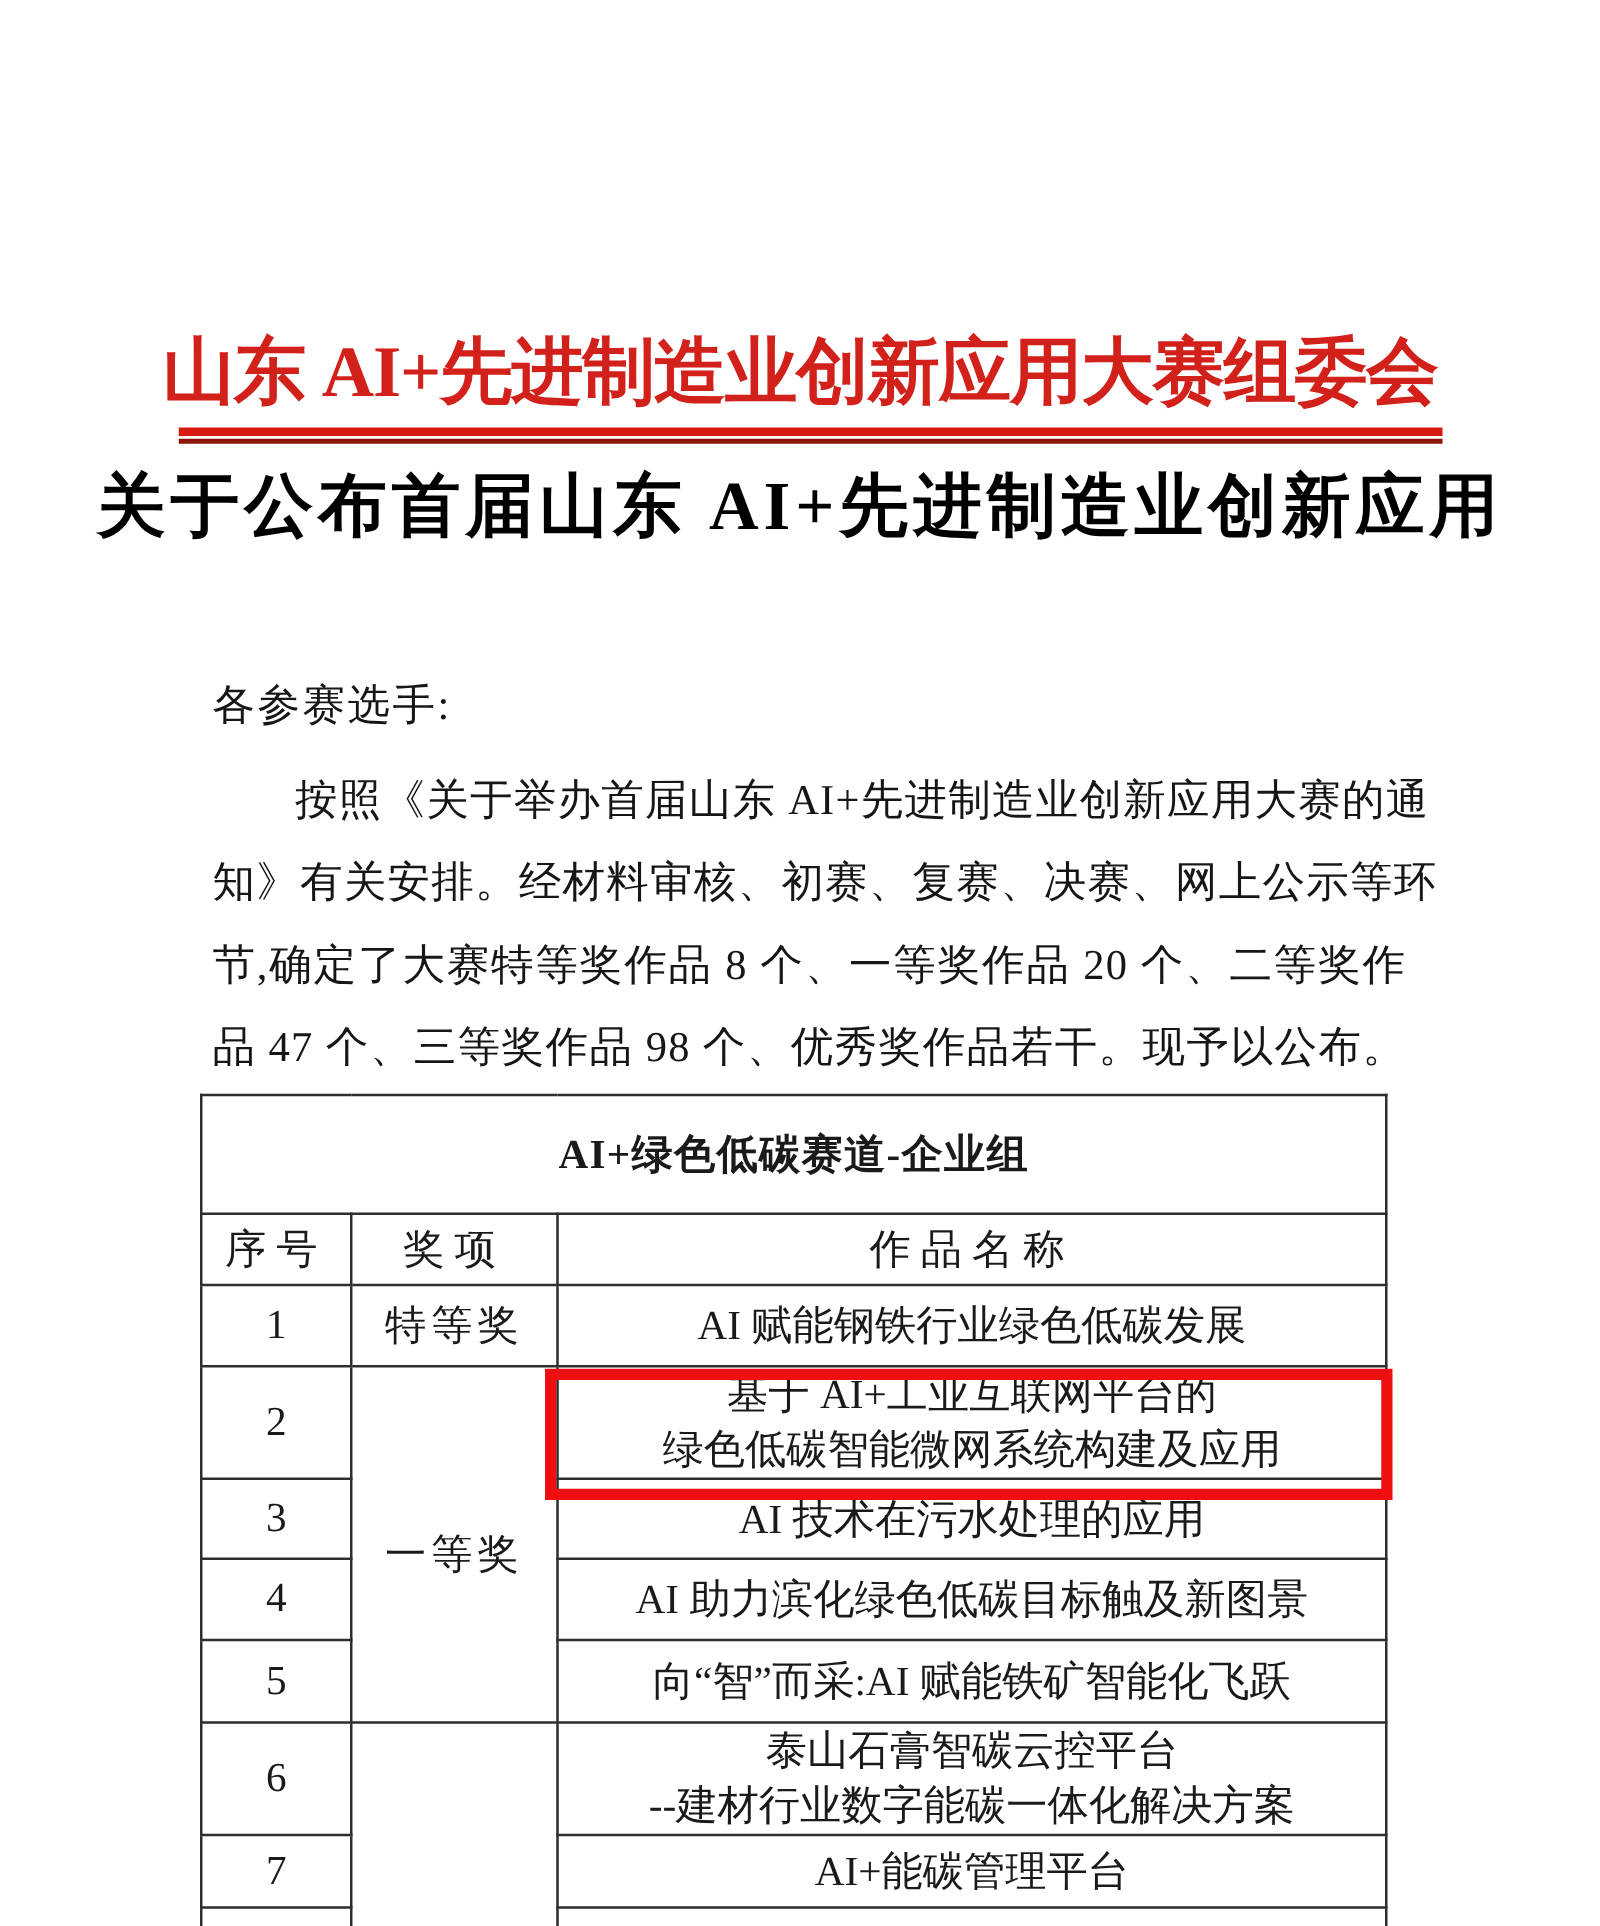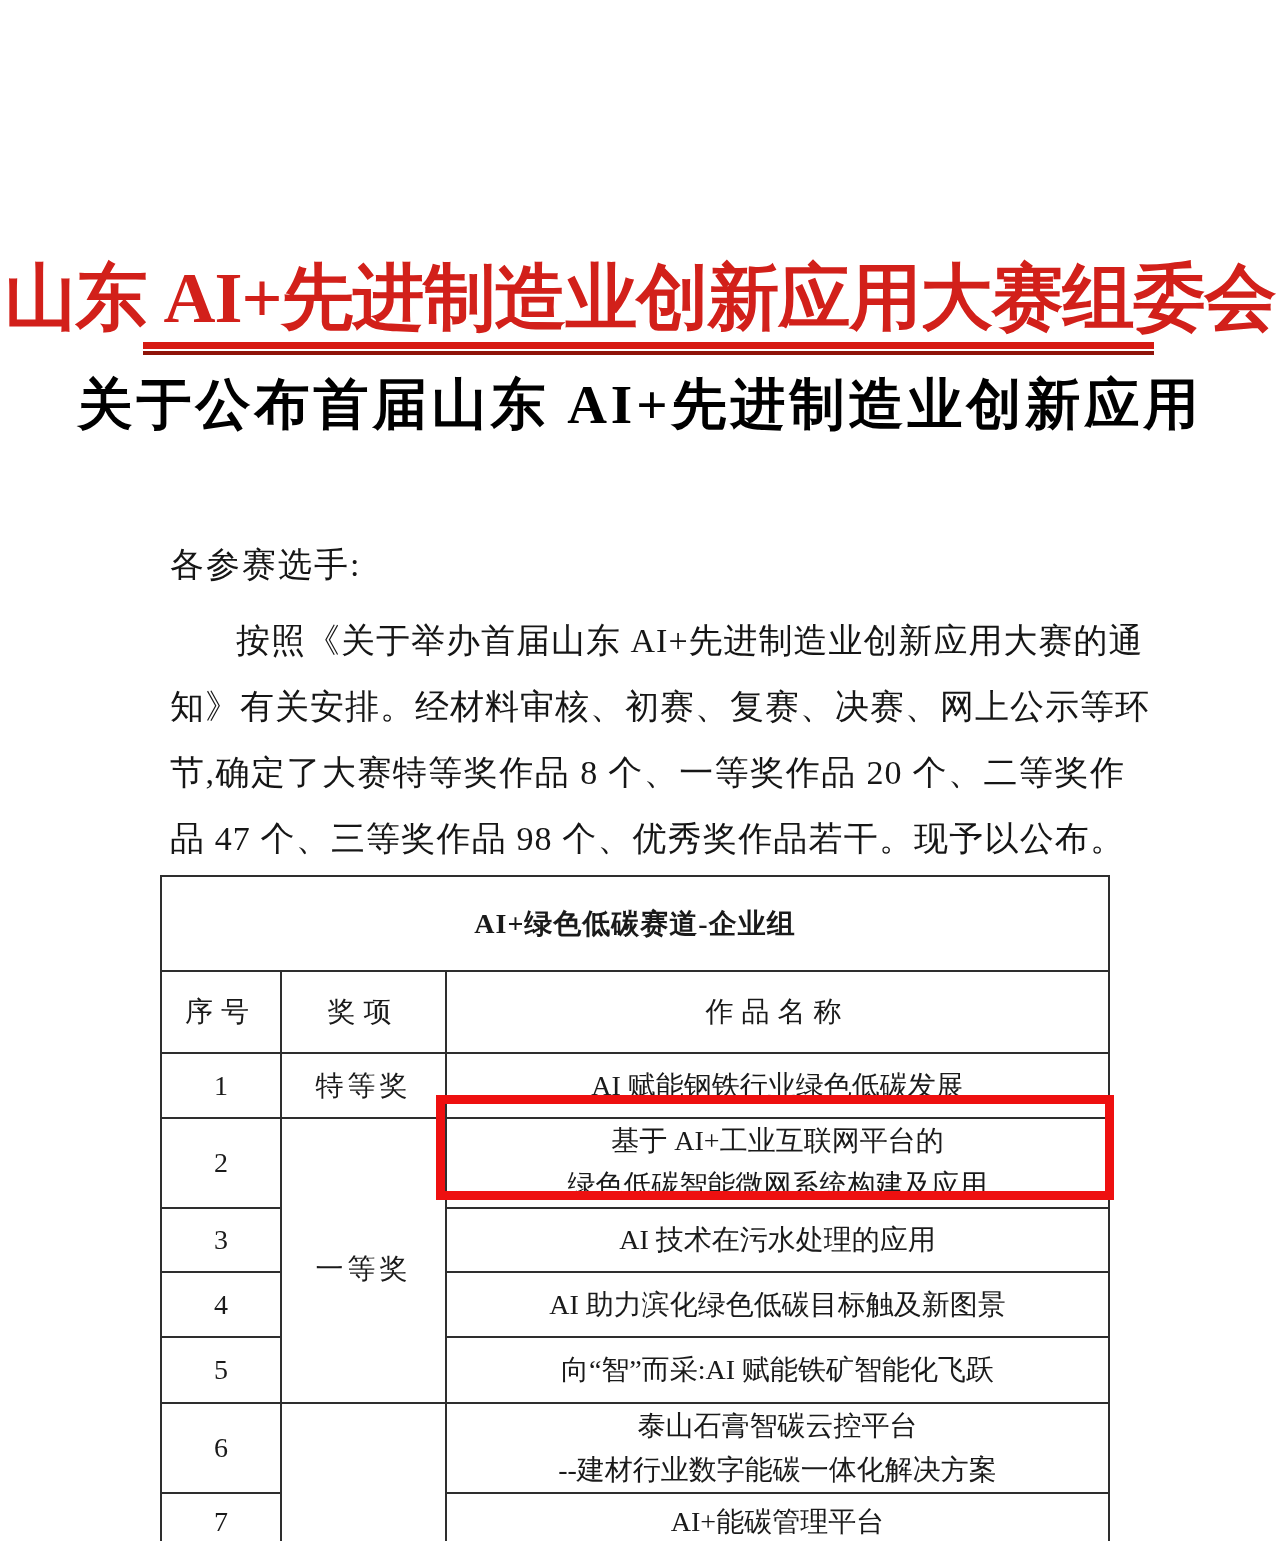--- a/index.html
+++ b/index.html
@@ -16,21 +16,21 @@
     background: #ffffff;
     overflow: hidden;
   }
 
   
   .letterhead {
     position: absolute;
     top: 250px; left: 0; width: 1280px; height: 96px;
     line-height: 96px;
     text-align: center;
-    font-size: 72px;
+    font-size: 58px;
     font-weight: bold;
     letter-spacing: -1px;
     color: #d2201a;
     white-space: nowrap;
   }
   .red-rule {
     position: absolute;
     top: 342px; left: 143px; width: 1011px; height: 13px;
   }
   .red-rule .thick { height: 7px; background: #d61a12; }
@@ -74,32 +74,32 @@
   }
   table.awards {
     width: 948px;
     border-collapse: collapse;
     table-layout: fixed;
   }
   table.awards td {
     border: 2px solid #2e2e2e;
     text-align: center;
     vertical-align: middle;
-    font-size: 28px;
+    font-size: 33px;
     color: #1a1a1a;
     overflow: hidden;
   }
   td.tbl-title {
     height: 95px;
     font-weight: bold;
     font-size: 32px;
     letter-spacing: 1px;
     border-bottom-width: 3px;
   }
-  tr.hdr td { height: 82px; letter-spacing: 8px; }
+  tr.hdr td { height: 57px; letter-spacing: 8px; }
   tr.r1 td { height: 65px; }
   tr.r2 td { height: 90px; }
   tr.r3 td { height: 64px; }
   tr.r4 td { height: 65px; }
   tr.r5 td { height: 66px; }
   tr.r6 td { height: 88px; }
   tr.r7 td { height: 58px; }
   tr.r8 td { height: 40px; }
   td.award { letter-spacing: 4px; }
   td.award-merged { letter-spacing: 4px; padding-top: 16px; }

